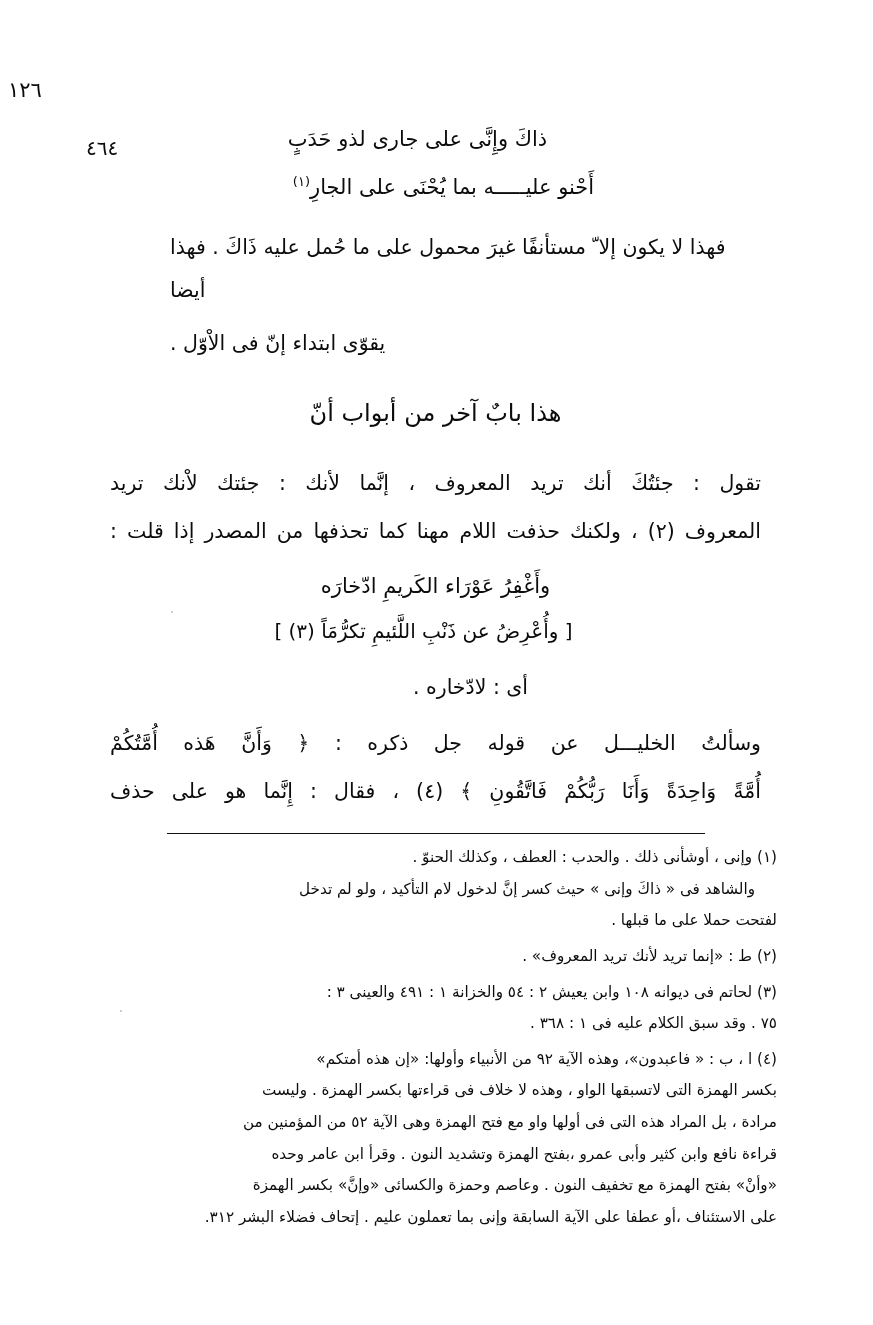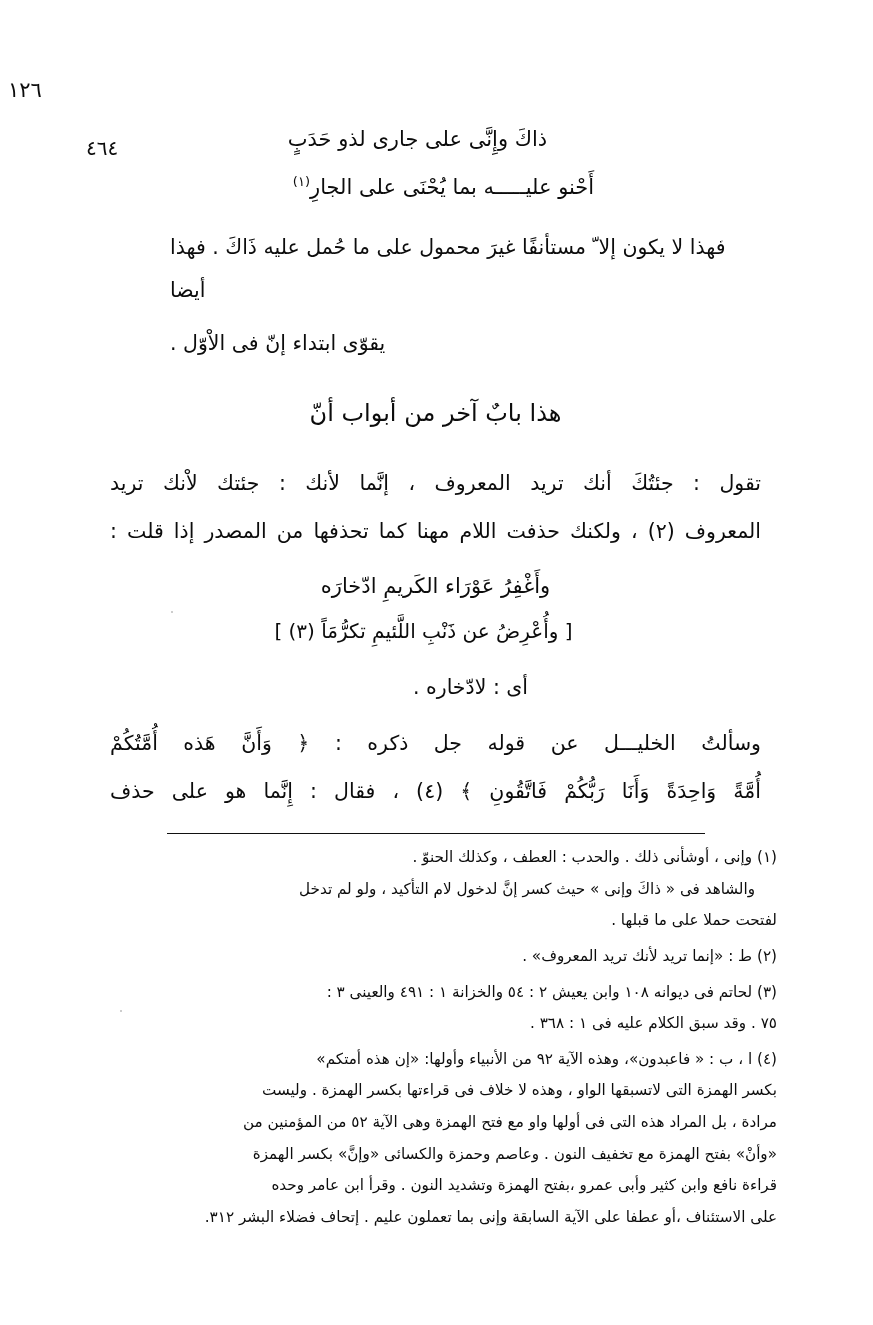--- a/index.html
+++ b/index.html
@@ -192,22 +192,22 @@
 
     <div class="fn-group">
       <div class="fn fn-block">(٣) لحاتم فى ديوانه ١٠٨ وابن يعيش ٢ : ٥٤ والخزانة ١ : ٤٩١ والعينى ٣ :</div>
       <div class="fn fn-cont">٧٥ . وقد سبق الكلام عليه فى ١ : ٣٦٨ .</div>
     </div>
 
     <div class="fn-group">
       <div class="fn fn-block">(٤) ا ، ب : « فاعبدون»، وهذه الآية ٩٢ من الأنبياء وأولها: «إن هذه أمتكم»</div>
       <div class="fn fn-cont">بكسر الهمزة التى لاتسبقها الواو ، وهذه لا خلاف فى قراءتها بكسر الهمزة . وليست</div>
       <div class="fn fn-cont">مرادة ، بل المراد هذه التى فى أولها واو مع فتح الهمزة وهى الآية ٥٢ من المؤمنين من</div>
+      <div class="fn fn-cont">قراءة نافع وابن كثير وأبى عمرو ،بفتح الهمزة وتشديد النون . وقرأ ابن عامر وحده</div>
       <div class="fn fn-cont">«وأنْ» بفتح الهمزة مع تخفيف النون . وعاصم وحمزة والكسائى «وإنَّ» بكسر الهمزة</div>
-      <div class="fn fn-cont">قراءة نافع وابن كثير وأبى عمرو ،بفتح الهمزة وتشديد النون . وقرأ ابن عامر وحده</div>
       <div class="fn fn-last">على الاستئناف ،أو عطفا على الآية السابقة وإنى بما تعملون عليم . إتحاف فضلاء البشر ٣١٢.</div>
     </div>
 
   </div>
 
   <div class="speck" style="top:240px; right:150px;"></div>
   <div class="speck" style="top:611px; right:700px;"></div>
   <div class="speck" style="top:1010px; left:120px;"></div>
 
 </div>

